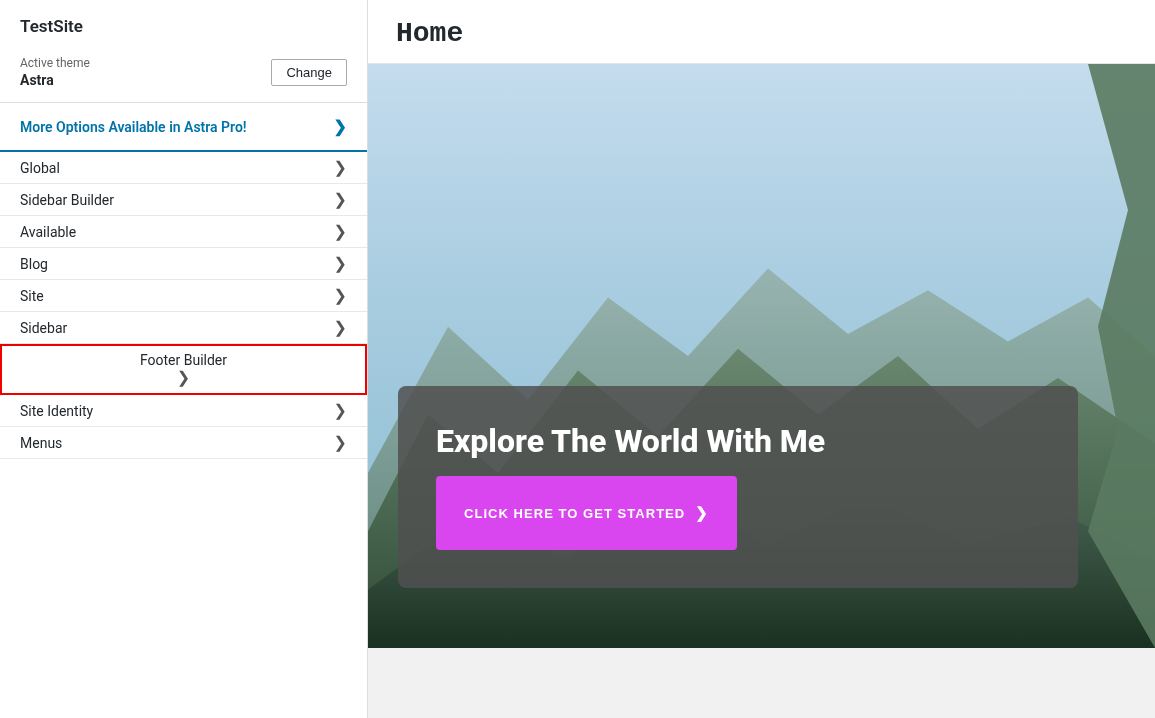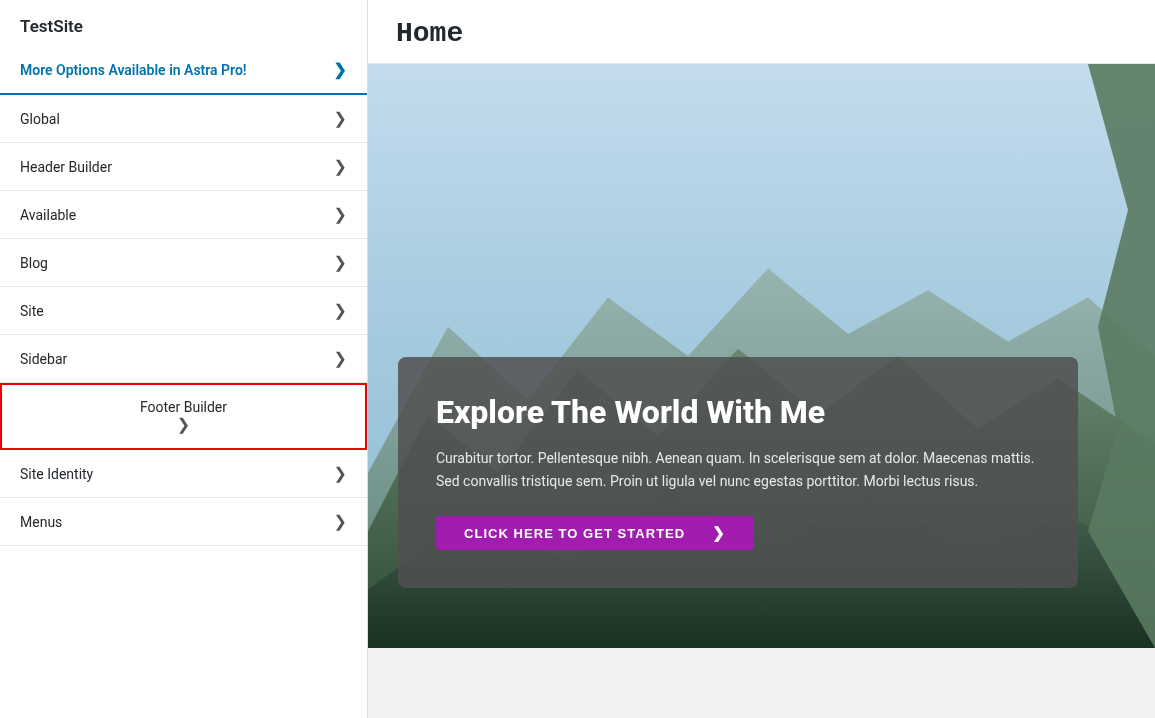--- a/index.html
+++ b/index.html
@@ -56,21 +56,21 @@
       font-size: 14px;
       font-weight: 600;
       gap: 36px;
     }
     .sidebar-promo .chevron { font-size: 16px; color: #0073aa; }
 
     .sidebar-menu-item {
       display: flex;
       align-items: center;
       justify-content: space-between;
-      padding: 14px 20px;
+      padding: 6px 20px;
       border-bottom: 1px solid #e8e8e8;
       cursor: pointer;
       font-size: 14px;
       color: #23282d;
     }
     .sidebar-menu-item.active {
       border: 2px solid #e00;
       margin: 0;
       flex-direction: column;
     }
@@ -129,24 +129,24 @@
     }
     .hero-card p {
       font-size: 14px;
       line-height: 1.6;
       color: #e8e8e8;
       margin-bottom: 24px;
     }
     .hero-cta-btn {
       display: inline-flex;
       align-items: center;
-      gap: 27px;
-      background: #a21caf;
+      gap: 10px;
+      background: #d946ef;
       color: #fff;
-      padding: 8px 28px;
+      padding: 28px 28px;
       font-size: 13px;
       font-weight: 700;
       letter-spacing: 0.08em;
       text-transform: uppercase;
       border: none;
       border-radius: 4px;
       cursor: pointer;
     }
     .hero-cta-btn .arrow { font-size: 15px; }
 
@@ -159,33 +159,40 @@
       height: 100%;
     }
   </style>
 </head>
 <body>
 
 <div id="sidebar">
 
   <div class="sidebar-site-title">TestSite</div>
 
+  <div class="sidebar-theme-row">
+    <div class="sidebar-theme-info">
+      <span class="sidebar-theme-label">Active theme</span>
+      <span class="sidebar-theme-name">Astra</span>
+    </div>
+    <button class="sidebar-change-btn">Change</button>
+  </div>
 
   <div class="sidebar-promo">
     <span>More Options Available in Astra Pro!</span>
     <span class="chevron">❯</span>
   </div>
 
   <div id="menu-items-container">
       <div class="sidebar-menu-item">
         <span>Global</span>
         <span class="chevron">❯</span>
       </div>
       <div class="sidebar-menu-item">
-        <span>Header Builder</span>
+        <span>Sidebar Builder</span>
         <span class="chevron">❯</span>
       </div>
       <div class="sidebar-menu-item">
         <span>Available</span>
         <span class="chevron">❯</span>
       </div>
       <div class="sidebar-menu-item">
         <span>Blog</span>
         <span class="chevron">❯</span>
       </div>
@@ -251,21 +258,20 @@
 
       <polygon points="0,320 60,240 130,280 210,210 290,255 370,195 450,240 530,200 610,250 690,215 787,260 787,400 0,400" fill="url(#mtGrad2)"></polygon>
 
       <polygon points="0,360 100,310 200,340 300,290 400,330 500,295 600,330 700,310 787,340 787,400 0,400" fill="url(#mtGrad3)"></polygon>
 
       <polygon points="720,0 787,0 787,400 720,320 750,250 730,180 760,100" fill="#5a7a60" opacity="0.9"></polygon>
     </svg>
 
     <div class="hero-card">
       <h2>Explore The World With Me</h2>
-      <p>Curabitur tortor. Pellentesque nibh. Aenean quam. In scelerisque sem at dolor. Maecenas mattis. Sed convallis tristique sem. Proin ut ligula vel nunc egestas porttitor. Morbi lectus risus.</p>
       <button class="hero-cta-btn">
         <span>CLICK HERE TO GET STARTED</span>
         <span class="arrow">❯</span>
       </button>
     </div>
   </div>
 
 </div>
 
 </body></html>

